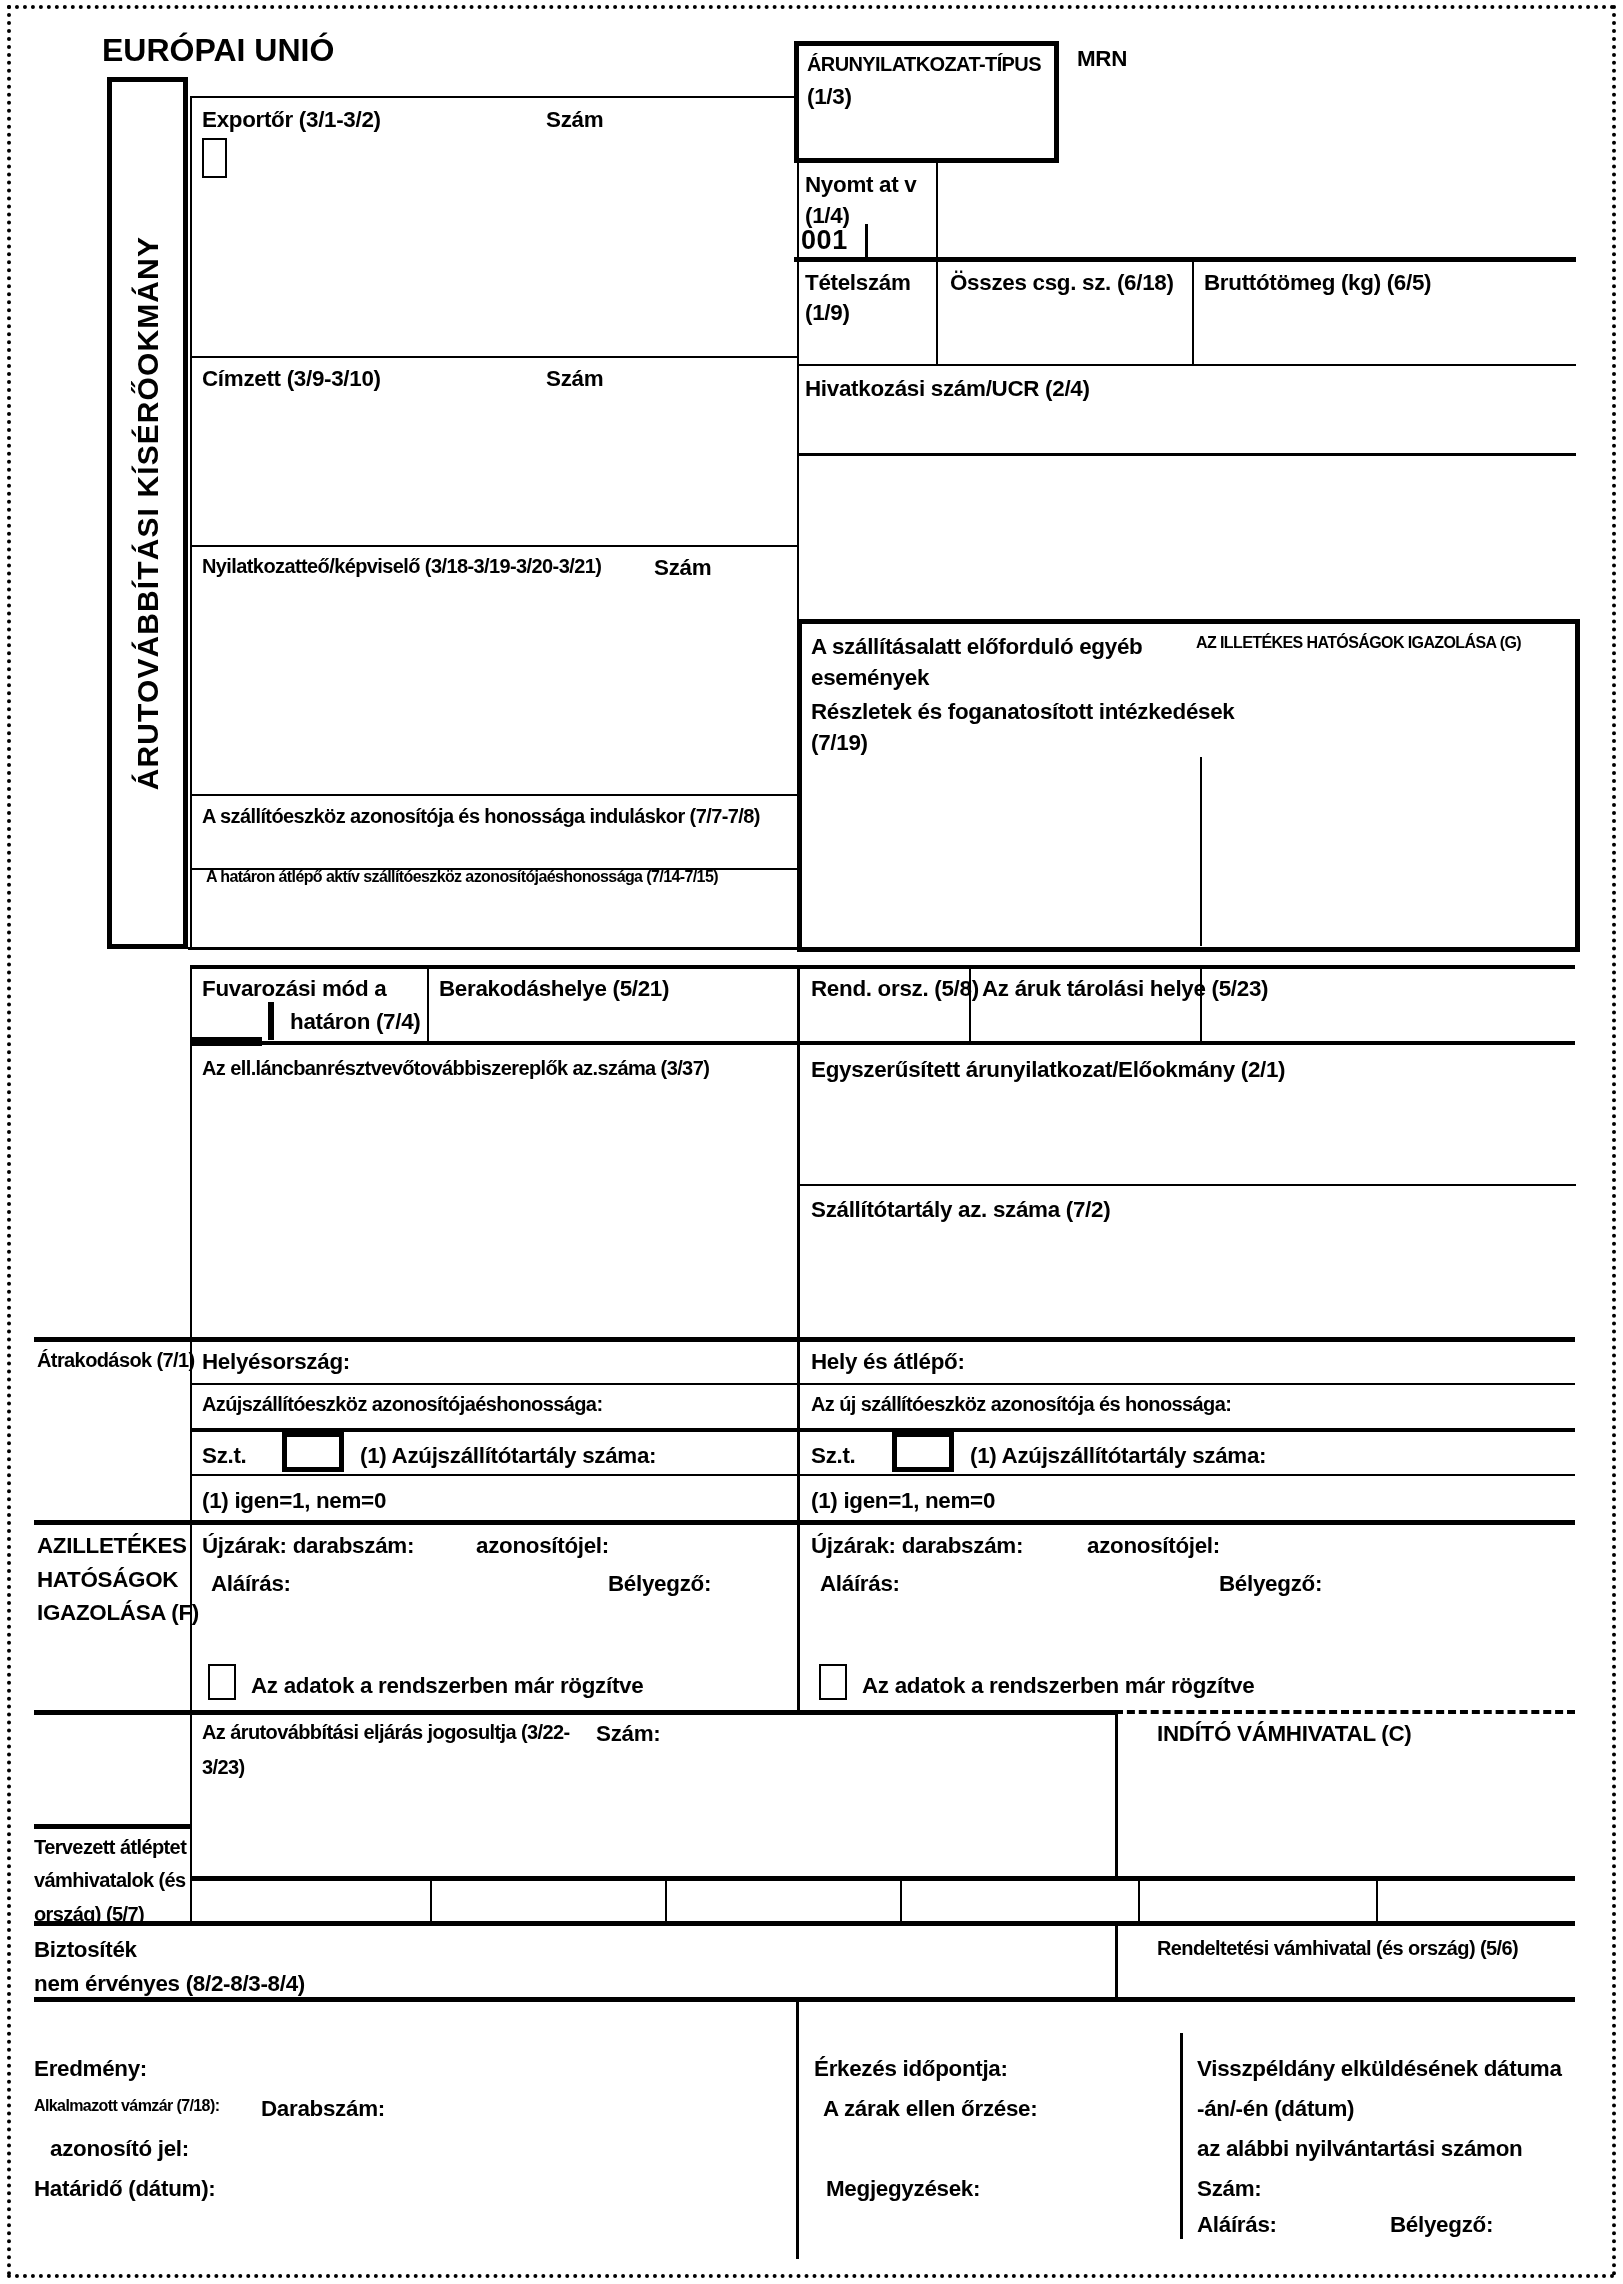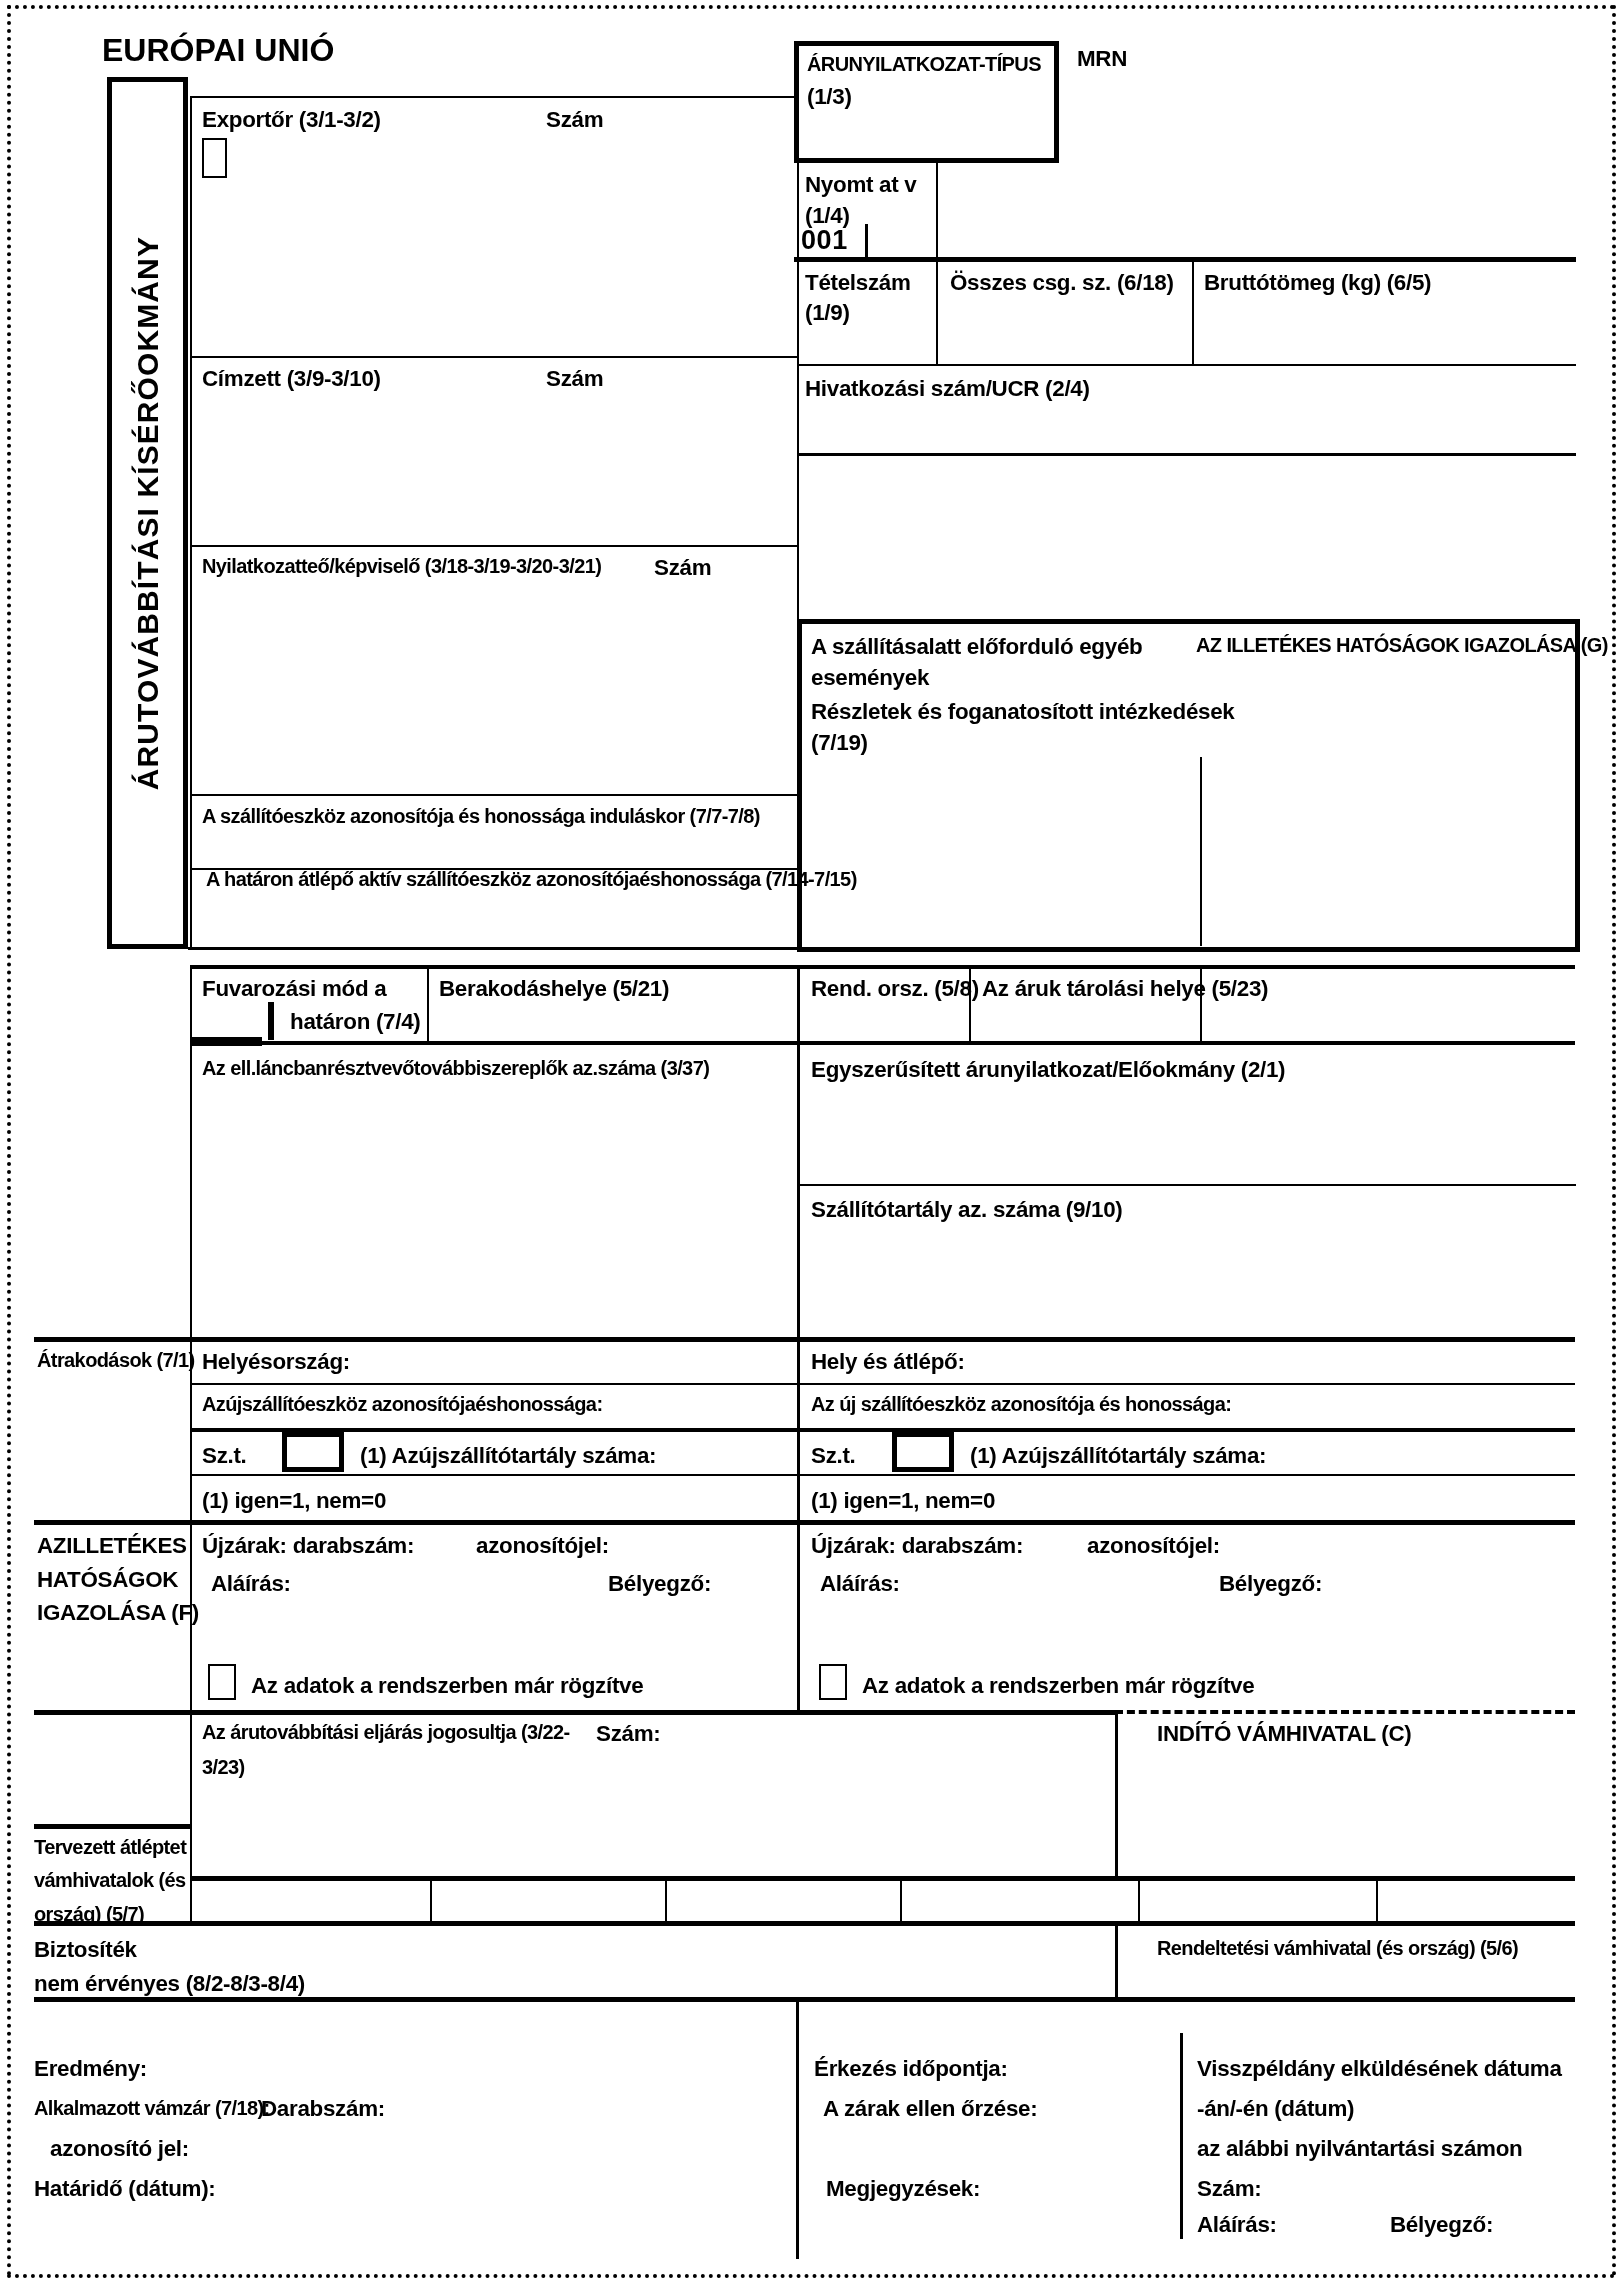--- a/index.html
+++ b/index.html
@@ -7,21 +7,21 @@
     position:relative;
     width:1623px;height:2284px;
     background:#ffffff;
     font-family:"Liberation Sans","DejaVu Sans",sans-serif;
     color:#000;
     overflow:hidden;
   }
   .perf{position:absolute;left:6.9px;top:4.6px;right:6.9px;bottom:5.7px;border:4px dotted #000;}
   .lbl{position:absolute;white-space:nowrap;font-weight:700;font-size:22.4px;line-height:1.12;letter-spacing:-0.3px;}
   .sm{font-size:20px;letter-spacing:-0.6px;}
-  .xs{font-size:20px;letter-spacing:-0.6px;}
+  .xs{font-size:16px;letter-spacing:-0.6px;}
   .big{font-size:32px;letter-spacing:0;}
   .hdr{font-size:23.5px;}
   .val{font-size:27px;letter-spacing:0.6px;}
   .hl{position:absolute;background:#000;height:2.3px;}
   .vl{position:absolute;background:#000;width:2.3px;}
   .dash{background:none;border-top:4.6px dashed #000;height:0 !important;}
   .bx{position:absolute;border:5.7px solid #000;box-sizing:border-box;background:#fff;}
   .chk{position:absolute;border:2.9px solid #000;box-sizing:border-box;background:#fff;}
   .chk.thick{border-width:5.2px;}
   .sidebar-text{
@@ -110,21 +110,21 @@
   <div class="lbl" style="left:982px;top:976px;">Az áruk tárolási helye (5/23)</div>
   <div class="vl" style="left:1200px;top:969px;height:72px;"></div>
   <div class="hl" style="left:190px;top:1041px;width:1385px;height:4px;"></div>
   <div class="hl" style="left:190px;top:1037px;width:72px;height:9.2px;"></div>
 
   <div class="vl" style="left:190px;top:965px;height:745px;"></div>
   <div class="vl" style="left:797px;top:1041px;width:2.9px;height:669px;"></div>
   <div class="lbl sm" style="left:202px;top:1057px;">Az ell.láncbanrésztvevőtovábbiszereplők az.száma (3/37)</div>
   <div class="lbl" style="left:811px;top:1057px;">Egyszerűsített árunyilatkozat/Előokmány (2/1)</div>
   <div class="hl" style="left:797px;top:1184px;width:779px;"></div>
-  <div class="lbl" style="left:811px;top:1197px;">Szállítótartály az. száma (9/10)</div>
+  <div class="lbl" style="left:811px;top:1197px;">Szállítótartály az. száma (7/2)</div>
 
   <div class="hl" style="left:34px;top:1337px;width:1541px;height:4.6px;"></div>
   <div class="lbl sm" style="left:37px;top:1349px;">Átrakodások  (7/1)</div>
 
   <div class="lbl" style="left:202px;top:1349px;">Helyésország:</div>
   <div class="lbl" style="left:811px;top:1349px;">Hely és átlépő:</div>
   <div class="hl" style="left:190px;top:1383px;width:1385px;"></div>
 
   <div class="lbl sm" style="left:202px;top:1393px;">Azújszállítóeszköz azonosítójaéshonossága:</div>
   <div class="lbl sm" style="left:811px;top:1393px;">Az új szállítóeszköz azonosítója és honossága:</div>

